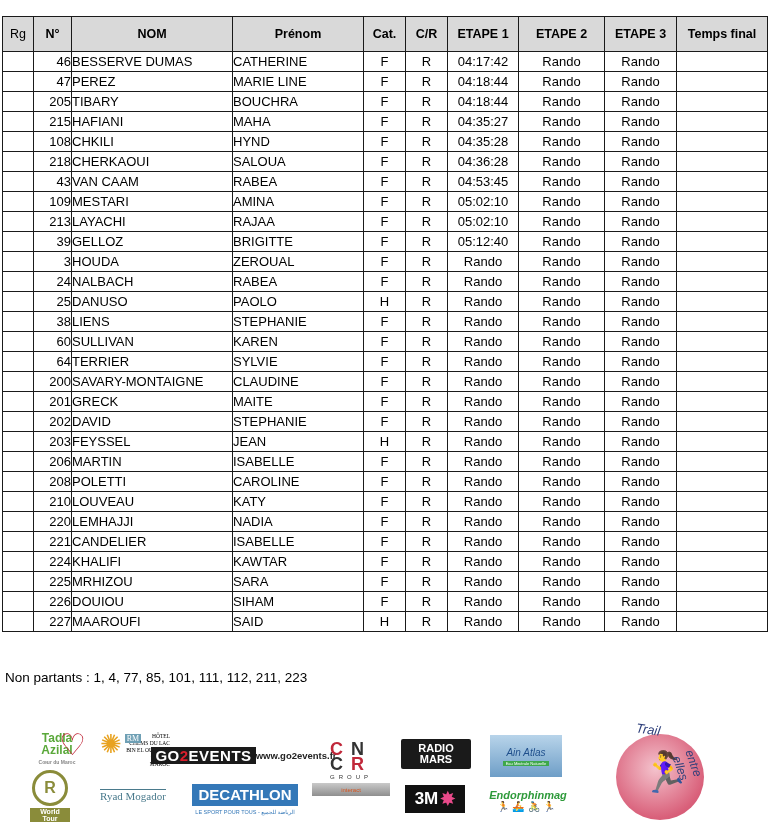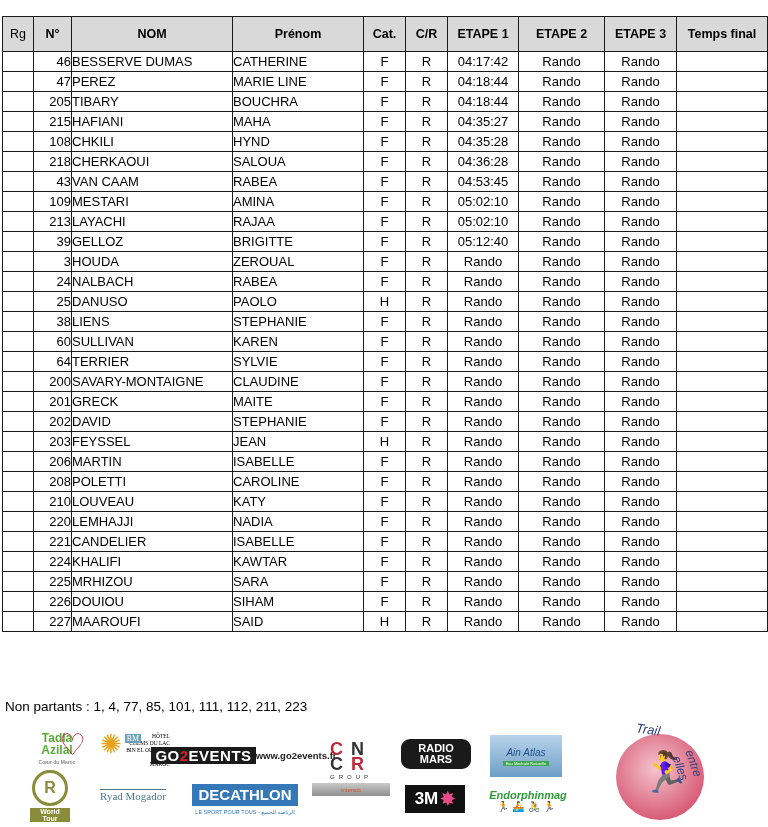--- a/index.html
+++ b/index.html
@@ -9,21 +9,21 @@
                     table-layout: fixed; width: 765px; padding-left: 46px; }
     table.results th, table.results td { border: 1.5px solid #1a1a1a; padding: 0; overflow: hidden;
                     white-space: nowrap; font-size: 13px; }
     table.results th { background: #d9d9d9; height: 34px; font-weight: bold; text-align: center; font-size: 12.5px; }
     table.results th.rg { font-weight: normal; }
     table.results td { height: 19px; line-height: 19px; }
     td.c { text-align: center; }
     td.num { text-align: right; padding-right: 4px; }
     td.l { text-align: left; padding-left: 3px; }
     td.time { text-align: center; font-size: 12px; }
-    .nonpartants { position: absolute; left: 5px; top: 699px; font-size: 13.5px; }
+    .nonpartants { position: absolute; left: 5px; top: 670px; font-size: 13.5px; }
     .sponsors { position: absolute; left: 0; top: 722px; width: 768px; height: 105px; }
     .logo { position: absolute; display: flex; align-items: center; justify-content: center; text-align: center; }
     .tadla { left: 32px; top: 10px; width: 50px; height: 35px; color: #5aa83a; font-size: 12px; font-weight: bold; line-height: 12px; flex-direction: column; }
     .tadla .heart { position: absolute; right: -4px; top: -2px; color: #c0283a; font-size: 30px; font-weight: normal; line-height: 30px; }
     .tadla .small { font-size: 5px; color: #888; }
     .hotel { left: 98px; top: 8px; width: 72px; height: 40px; font-family: "Liberation Serif", serif; font-size: 5.5px; line-height: 7px; flex-direction: column; align-items: flex-end; }
     .hotel .sun { position: absolute; left: 2px; top: 2px; color: #e8a21f; font-size: 26px; line-height: 26px; }
     .go2 { left: 198px; top: 16px; width: 92px; height: 34px; flex-direction: row; }
     .go2 .bar { background: #1a1a1a; color: #fff; font-weight: bold; font-size: 15px; padding: 0 4px; letter-spacing: 0.5px; }
     .go2 .bar .two { color: #d81e2c; }
@@ -38,21 +38,21 @@
     .deca { left: 190px; top: 58px; width: 110px; height: 38px; flex-direction: column; }
     .deca .box { background: #3478b8; color: #fff; font-weight: bold; font-size: 15px; width: 106px; height: 22px; display: flex; align-items: center; justify-content: center; }
     .deca .sub { font-size: 5.5px; color: #3478b8; margin-top: 3px; }
     .cncr { left: 312px; top: 14px; width: 78px; height: 66px; flex-direction: column; }
     .cncr .letters { font-size: 18px; font-weight: bold; line-height: 15px; letter-spacing: 8px; }
     .cncr .letters .r { color: #c0283a; }
     .cncr .letters .k { color: #333; }
     .cncr .grp { font-size: 6px; letter-spacing: 4px; color: #333; margin-top: 2px; }
     .cncr .interact { background: linear-gradient(#c9c9c9, #8f8f8f); width: 78px; height: 13px; font-size: 6px; color: #d4541f; display: flex; align-items: center; justify-content: center; margin-top: 3px; }
     .radio { left: 412px; top: 12px; width: 48px; height: 40px; }
-    .radio .badge { background: #1a1a1a; color: #fff; font-weight: bold; font-size: 11px; line-height: 11px; padding: 4px 17px; border-radius: 9px; }
+    .radio .badge { background: #1a1a1a; color: #fff; font-weight: bold; font-size: 11px; line-height: 11px; padding: 4px 17px; border-radius: 2px; }
     .tm { left: 405px; top: 63px; width: 60px; height: 28px; background: #111; color: #fff; font-weight: bold; font-size: 17px; }
     .tm .star { color: #e94a8a; font-size: 18px; margin-left: 2px; }
     .ainatlas { left: 490px; top: 13px; width: 72px; height: 42px; flex-direction: column; background: linear-gradient(#b8d4ea, #6e9ec7); color: #1f4f8c; font-style: italic; font-size: 10px; }
     .ainatlas .tag { background: #3ea84a; color: #fff; font-size: 4px; font-style: normal; padding: 0 3px; margin-top: 3px; }
     .endo { left: 480px; top: 62px; width: 96px; height: 32px; flex-direction: column; color: #2e9a3a; font-weight: bold; font-style: italic; font-size: 11px; }
     .endo .sil { color: #222; font-size: 10px; font-style: normal; letter-spacing: 3px; }
     .trail { left: 610px; top: 0px; width: 120px; height: 105px; }
     .trail .disc { position: absolute; left: 6px; top: 12px; width: 88px; height: 86px; border-radius: 50%; background: radial-gradient(circle at 45% 40%, #f4c3cd, #d9607a 70%, #c74a66); }
     .trail .runner { position: absolute; left: 30px; top: 30px; color: #3a1a1a; font-size: 40px; line-height: 40px; }
     .trail .title { position: absolute; left: 26px; top: 0px; color: #2d3e7a; font-size: 13px; font-style: italic; transform: rotate(8deg); }

